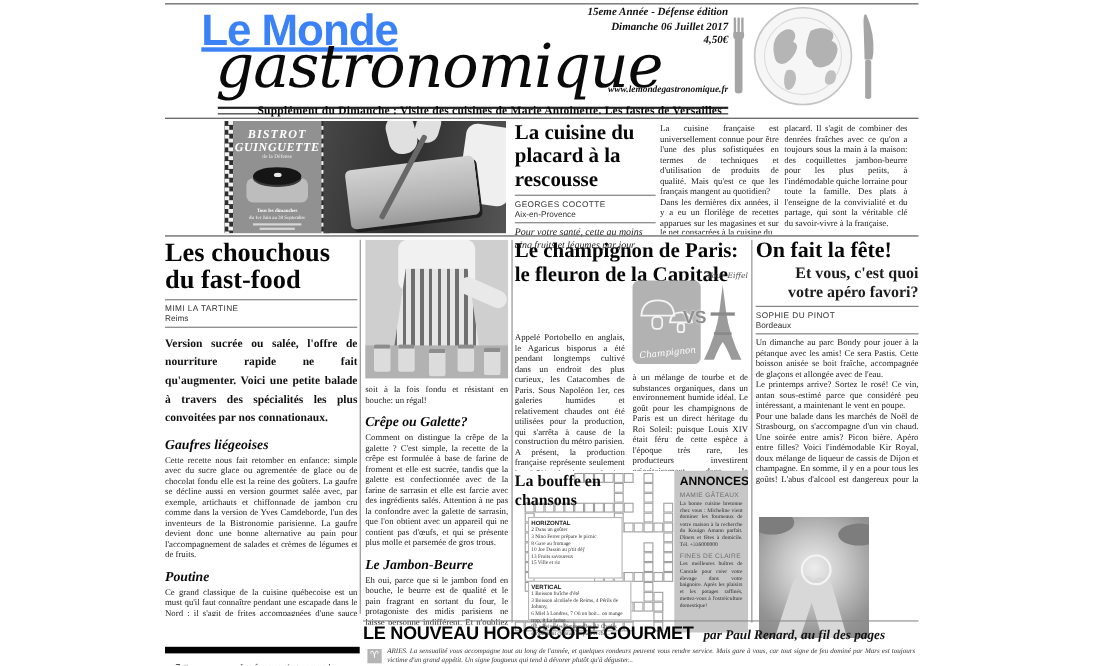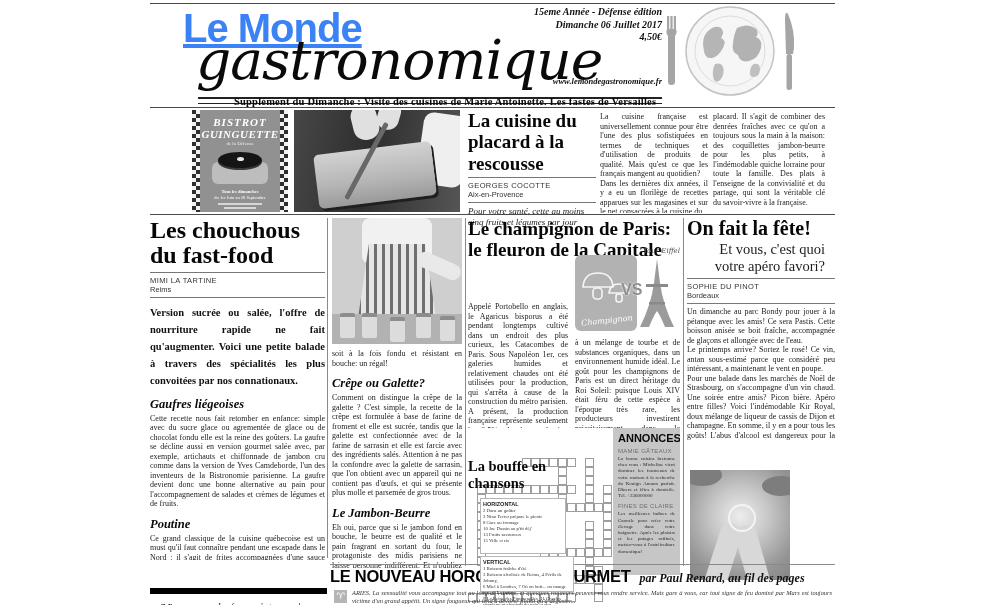--- a/index.html
+++ b/index.html
@@ -24,21 +24,21 @@
               letter-spacing:.2px;color:#0a0a0a;}
   .plate-svg{position:absolute;left:505px;top:2px;}
   
   .headline{font-weight:bold;color:#070707;font-family:"Liberation Serif",serif;}
   .byrule{border-top:1px solid #777;margin:3px 0;}
   .byline{font-family:"Liberation Sans",sans-serif;font-size:7.5px;letter-spacing:.4px;color:#333;line-height:9px;}
   .byloc{font-family:"Liberation Sans",sans-serif;font-size:7.5px;color:#333;line-height:9px;}
   .body-txt{font-size:8px;line-height:9.5px;text-align:justify;color:#222;white-space:pre-line;}
   .subhead{font-style:italic;font-weight:bold;font-size:12.5px;color:#0a0a0a;margin:8px 0 2px 0;}
   
-  .poster{position:absolute;left:42px;top:110px;width:96px;height:102px;background:#919191;overflow:hidden;}
+  .poster{position:absolute;left:54px;top:110px;width:96px;height:102px;background:#919191;overflow:hidden;}
   .checker{position:absolute;top:0;width:8px;height:102px;
            background:repeating-conic-gradient(#f2f2f2 0% 25%, #2d2d2d 0% 50%);background-size:8px 8px;}
   .checker.left{left:0;} .checker.right{right:0;}
   .poster-t1{position:absolute;left:0;right:0;top:6px;text-align:center;color:#fff;
              font-weight:bold;font-style:italic;font-size:11px;letter-spacing:1px;}
   .poster-t2{position:absolute;left:0;right:0;top:18px;text-align:center;color:#fff;
              font-weight:bold;font-style:italic;font-size:11px;letter-spacing:.5px;}
   .poster-t3{position:absolute;left:0;right:0;top:31px;text-align:center;color:#eee;font-size:5px;}
   .pan-base{position:absolute;left:20px;top:52px;width:56px;height:22px;background:#bdbdbd;border-radius:6px;}
   .pan-top{position:absolute;left:26px;top:42px;width:44px;height:16px;background:#151515;border-radius:50%;
@@ -81,38 +81,38 @@
   .vs-img{position:absolute;left:425px;top:247px;width:105px;height:88px;}
   .vs-gray{position:absolute;left:0;top:8px;width:62px;height:76px;background:#b2b2b2;border-radius:6px;}
   .vs-label{position:absolute;left:4px;bottom:6px;width:56px;text-align:center;color:#fff;
             font-style:italic;font-size:8px;transform:rotate(-6deg);font-family:"DejaVu Serif",serif;}
   .vs-txt{position:absolute;left:46px;top:34px;font-family:"Liberation Sans",sans-serif;
           font-weight:bold;font-size:16px;color:#8f8f8f;text-shadow:0 0 2px #fff;}
   .tour-label{position:absolute;right:0;top:0;font-style:italic;font-size:7px;color:#555;
               font-family:"DejaVu Serif",serif;}
   .eiffel-svg{position:absolute;right:2px;top:10px;}
   
-  .cw{position:absolute;left:318px;top:430px;width:146px;height:146px;margin-top:28px;}
+  .cw{position:absolute;left:318px;top:430px;width:146px;height:146px;}
   .cw-title{position:absolute;left:0;top:0;width:96px;font-weight:bold;font-size:14.5px;line-height:1.15;color:#0a0a0a;}
   .cw-cell{position:absolute;width:9px;height:9px;border:1px solid #9e9e9e;background:#fff;box-sizing:border-box;}
   .cw-box{position:absolute;border:1px solid #b5b5b5;background:#fff;padding:2px;box-sizing:border-box;z-index:2;}
   .cw-label{font-family:"Liberation Sans",sans-serif;font-weight:bold;font-size:5.5px;color:#222;margin-bottom:1px;}
   .cw-clue{font-size:4.8px;line-height:6px;color:#333;}
   .cw-h{left:12px;top:40px;width:86px;height:56px;}
   .cw-v{left:12px;top:98px;width:94px;height:36px;}
   
   .annonces{position:absolute;left:463px;top:428px;width:67px;height:147px;background:#c6c6c6;
             box-sizing:border-box;padding:4px 5px;overflow:hidden;}
   .annonces-title{font-family:Liberation Sans, sans-serif;font-weight:bold;font-size:11px;color:#090909;margin-bottom:3px;}
   .ad-title{font-family:"Liberation Sans",sans-serif;font-size:6px;letter-spacing:.3px;color:#6e6e6e;margin:4px 0 2px 0;}
   .ad-body{font-size:5px;line-height:6.2px;color:#2a2a2a;text-align:justify;}
   
   .colE{position:absolute;left:537px;top:218px;width:148px;}
   .fete-h1{font-size:20px;line-height:1.05;}
-  .fete-h2{font-size:14.5px;line-height:1.15;text-align:right;margin:2px 10px 4px 12px;font-weight:normal;}
+  .fete-h2{font-size:14.5px;line-height:1.15;text-align:right;margin:2px 0 4px 12px;font-weight:bold;}
   .fete-body{height:134px;overflow:hidden;}
   .toast-photo{left:540px;top:470px;width:100px;height:110px;
      background:radial-gradient(circle at 50% 42%,#ededed 0,#c7c7c7 35%,#949494 75%,#868686 100%);}
   .arm{position:absolute;background:#d8d8d8;border-radius:12px;width:22px;height:72px;}
   .glass{position:absolute;left:38px;top:34px;width:24px;height:24px;border:2px solid #f4f4f4;border-radius:50%;}
   .tplate{position:absolute;background:#7d7d7d;border-radius:50%;}
   
   .cit{position:absolute;left:0;top:588px;width:177px;height:47px;border-top:6px solid #000000;}
   .cit-label{position:absolute;left:-7px;top:17px;width:46px;text-align:center;transform:rotate(-90deg);
              font-family:"Liberation Sans",sans-serif;font-weight:bold;font-size:5.5px;line-height:6.5px;

